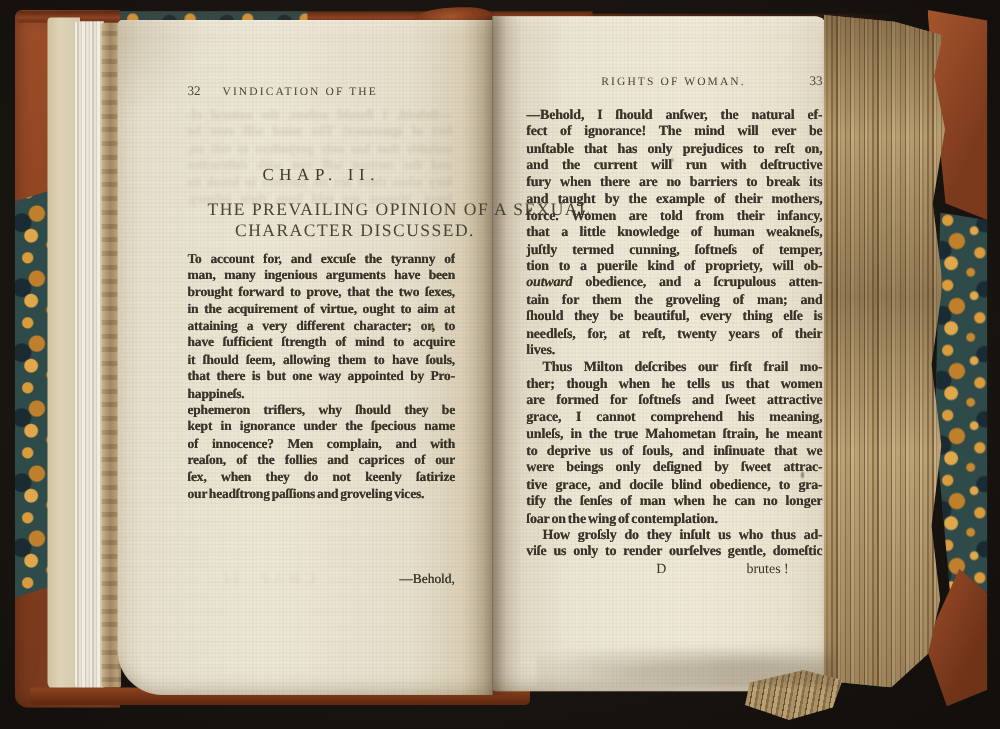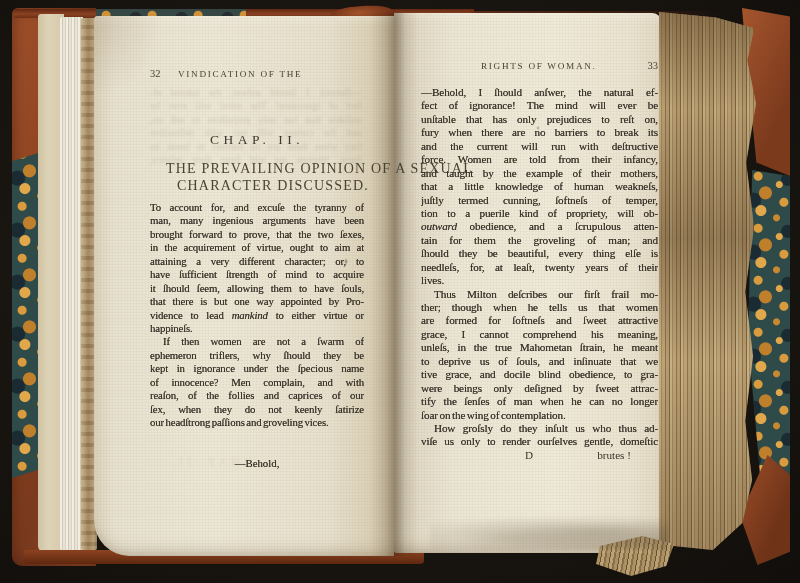--- a/index.html
+++ b/index.html
@@ -86,31 +86,31 @@
   .text-right{left:421px;top:60px;width:237px;color:#3a332a;z-index:10;font-size:11.2px;}
   .head-row{display:flex;align-items:baseline;font-size:9.2px;letter-spacing:1.7px;color:#4a4334;}
   .folio{font-size:10.5px;letter-spacing:0;width:28px;}
   .folio-sp{width:60px;}
   .folio-r{width:60px;text-align:right;font-size:10.5px;letter-spacing:0;}
   .rhead{flex:1;white-space:nowrap;}
   .chap{position:absolute;top:64px;left:0;width:100%;text-align:center;
     font-size:13.5px;letter-spacing:4.5px;color:#3f382e;white-space:nowrap;}
   .sub{position:absolute;left:16px;width:100%;text-align:center;font-size:14px;
     letter-spacing:1.2px;color:#4a4334;white-space:nowrap;font-family:Liberation Serif, serif;}
-  .sub1{top:93px;}.sub2{top:110px;}
+  .sub1{top:93px;}.sub2{top:110px;text-align:right;}
   .body-left{position:absolute;top:133px;left:0;width:100%;}
   .body-right{position:absolute;top:26px;left:0;width:100%;}
   .ln{line-height:13.45px;height:13.45px;text-align:justify;overflow:hidden;
     letter-spacing:-0.15px;word-spacing:-1px;
-    text-shadow:0 0 0.3px rgba(50,44,36,.8);}
+    text-shadow:0 0 0.3px rgba(50,44,36,.8);font-weight:bold;}
   .ln.j{text-align-last:justify;}
   .ln.ind{text-indent:13px;}
   .ln i{font-style:italic;}
   .catchword{position:absolute;top:389px;left:0;width:100%;line-height:13.45px;
-    text-align:center;text-shadow:0 0 0.3px rgba(50,44,36,.8);}
+    text-align:right;text-shadow:0 0 0.3px rgba(50,44,36,.8);}
   .d-row{position:absolute;top:389px;left:0;width:210px;height:13.45px;line-height:13.45px;}
   .sig{position:absolute;left:104px;}
   .fin{position:absolute;right:0;}
 
   
   .ghost{left:150px;top:86px;width:212px;z-index:9;transform:scaleX(-1);
     filter:blur(1.1px);opacity:.12;color:#6e5f46;font-size:10.8px;}
   .ghost-chap{left:150px;top:455px;width:120px;z-index:9;transform:scaleX(-1);
     filter:blur(1.2px);opacity:.09;color:#6e5f46;font-size:12px;letter-spacing:4px;text-align:center;}
   .speck-a{left:344px;top:258px;width:4px;height:7px;z-index:11;
@@ -176,25 +176,23 @@
     <div class="body-left">
         <div class="para">
           <div class="ln j">To account for, and excuſe the tyranny of</div>
           <div class="ln j">man, many ingenious arguments have been</div>
           <div class="ln j">brought forward to prove, that the two ſexes,</div>
           <div class="ln j">in the acquirement of virtue, ought to aim at</div>
           <div class="ln j">attaining a very different character; or, to</div>
           <div class="ln j">have ſufficient ſtrength of mind to acquire</div>
           <div class="ln j">it ſhould ſeem, allowing them to have ſouls,</div>
           <div class="ln j">that there is but one way appointed by Pro-</div>
-          <div class="ln j">vidence to lead <i>mankind</i> to either virtue or</div>
           <div class="ln">happineſs.</div>
         </div>
         <div class="para">
-          <div class="ln j ind">If then women are not a ſwarm of</div>
           <div class="ln j">ephemeron triflers, why ſhould they be</div>
           <div class="ln j">kept in ignorance under the ſpecious name</div>
           <div class="ln j">of innocence?  Men complain, and with</div>
           <div class="ln j">reaſon, of the follies and caprices of our</div>
           <div class="ln j">ſex, when they do not keenly ſatirize</div>
           <div class="ln">our headſtrong paſſions and groveling vices.</div>
         </div>
       </div>
     <div class="catchword">—Behold,</div>
   </div>
@@ -203,42 +201,42 @@
     <div class="head-row">
       <span class="folio-sp"></span>
       <span class="rhead">RIGHTS OF WOMAN.</span>
       <span class="folio-r">33</span>
     </div>
     <div class="body-right">
         <div class="para">
           <div class="ln j">—Behold, I ſhould anſwer, the natural ef-</div>
           <div class="ln j">fect of ignorance!  The mind will ever be</div>
           <div class="ln j">unſtable that has only prejudices to reſt on,</div>
+          <div class="ln j">and the current will run with deſtructive</div>
           <div class="ln j">fury when there are no barriers to break its</div>
-          <div class="ln j">and the current will run with deſtructive</div>
+          <div class="ln j">and taught by the example of their mothers,</div>
           <div class="ln j">force.  Women are told from their infancy,</div>
-          <div class="ln j">and taught by the example of their mothers,</div>
           <div class="ln j">that a little knowledge of human weakneſs,</div>
           <div class="ln j">juſtly termed cunning, ſoftneſs of temper,</div>
           <div class="ln j">tion to a puerile kind of propriety, will ob-</div>
           <div class="ln j"><i>outward</i> obedience, and a ſcrupulous atten-</div>
           <div class="ln j">tain for them the groveling of man; and</div>
           <div class="ln j">ſhould they be beautiful, every thing elſe is</div>
-          <div class="ln j">needleſs, for, at leaſt, twenty years of their</div>
+          <div class="ln j">needleſs, for, at reſt, twenty years of their</div>
           <div class="ln">lives.</div>
         </div>
         <div class="para">
           <div class="ln j ind">Thus Milton deſcribes our firſt frail mo-</div>
           <div class="ln j">ther; though when he tells us that women</div>
           <div class="ln j">are formed for ſoftneſs and ſweet attractive</div>
           <div class="ln j">grace, I cannot comprehend his meaning,</div>
           <div class="ln j">unleſs, in the true Mahometan ſtrain, he meant</div>
           <div class="ln j">to deprive us of ſouls, and inſinuate that we</div>
+          <div class="ln j">were beings only deſigned by ſweet attrac-</div>
           <div class="ln j">tive grace, and docile blind obedience, to gra-</div>
-          <div class="ln j">were beings only deſigned by ſweet attrac-</div>
           <div class="ln j">tify the ſenſes of man when he can no longer</div>
           <div class="ln">ſoar on the wing of contemplation.</div>
         </div>
         <div class="para">
           <div class="ln j ind">How groſsly do they inſult us who thus ad-</div>
           <div class="ln j">viſe us only to render ourſelves gentle, domeſtic</div>
         </div>
       </div>
     <div class="d-row">
       <span class="sig">D</span>

